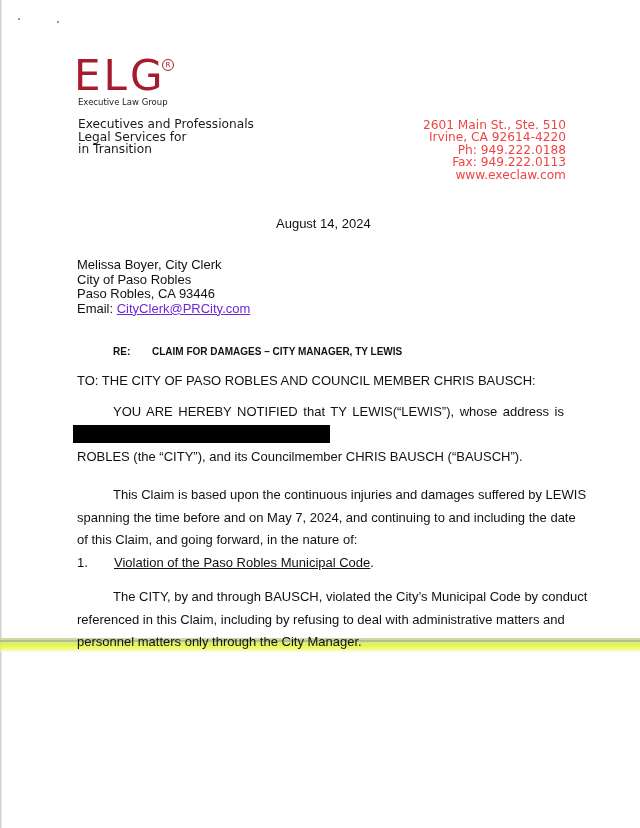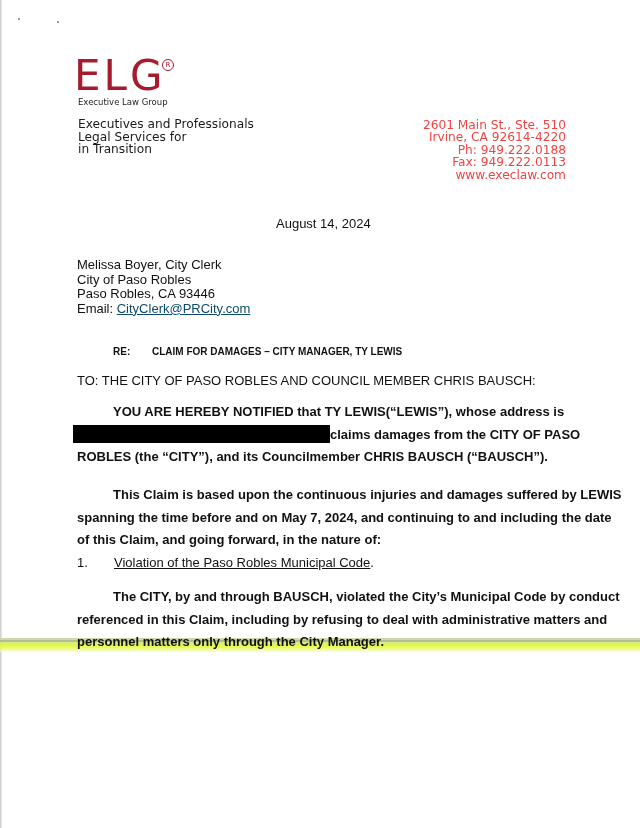--- a/index.html
+++ b/index.html
@@ -85,21 +85,21 @@
       font-size: 13px;
     }
     .recipient {
       position: absolute;
       left: 77px; top: 258px;
       font-size: 13px;
       line-height: 14.6px;
     }
     .recipient div { white-space: nowrap; }
     .email-link {
-      color: #0c4a6e;
+      color: #6d28d9;
       text-decoration: underline;
       margin-top: 46px;
     }
     .re-line {
       position: absolute;
       left: 113px; top: 346px;
       font-size: 10px;
       font-weight: bold;
       white-space: nowrap;
     }
@@ -116,21 +116,20 @@
       width: 487px;
       font-size: 13px;
       line-height: 22.5px;
       text-align: justify;
     }
     .para .line {
       display: block;
       white-space: nowrap;
       text-align-last: justify;
       text-align: justify;
-      font-weight: bold;
     }
     .para .line.last { text-align-last: left; }
     .indent { padding-left: 36px; }
     .redaction {
       display: inline-block;
       width: 257px;
       height: 18px;
       background: #000;
       vertical-align: -4px;
       margin-left: -4px;
@@ -201,21 +200,21 @@
 </div>
 
 <div class="re-line">
   <span class="re-label">RE:</span><span>CLAIM FOR DAMAGES – CITY MANAGER, TY LEWIS</span>
 </div>
 
 <div class="to-line">TO: THE CITY OF PASO ROBLES AND COUNCIL MEMBER CHRIS BAUSCH:</div>
 
 <div class="para p1">
   <span class="line indent">YOU ARE HEREBY NOTIFIED that TY LEWIS(“LEWIS”), whose address is</span>
-  <span class="line"><span class="redaction"></span><span>claims damages from the CITY OF PASO</span></span>
+  <span class="line"><span class="redaction"></span></span>
   <span class="line last">ROBLES (the “CITY”), and its Councilmember CHRIS BAUSCH (“BAUSCH”).</span>
 </div>
 
 <div class="para p2">
   <span class="line indent">This Claim is based upon the continuous injuries and damages suffered by LEWIS</span>
   <span class="line">spanning the time before and on May 7, 2024, and continuing to and including the date</span>
   <span class="line last">of this Claim, and going forward, in the nature of:</span>
 </div>
 
 <div class="item1">

